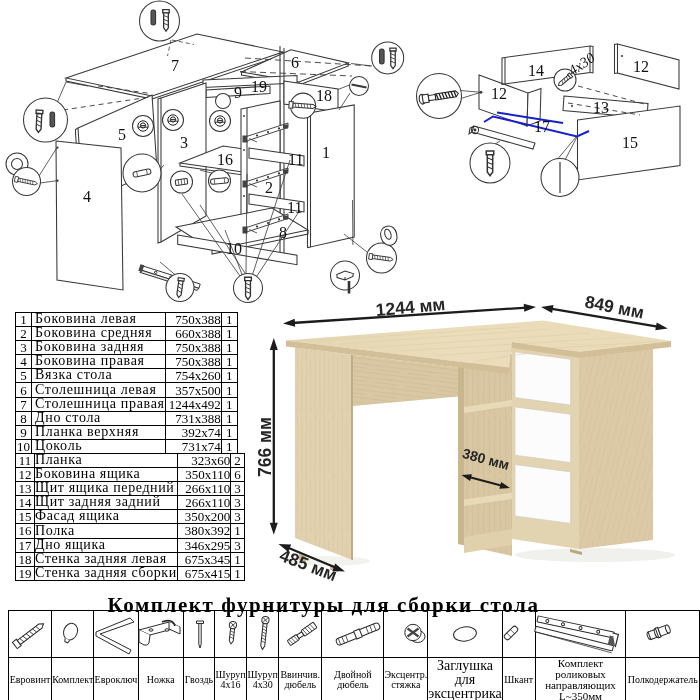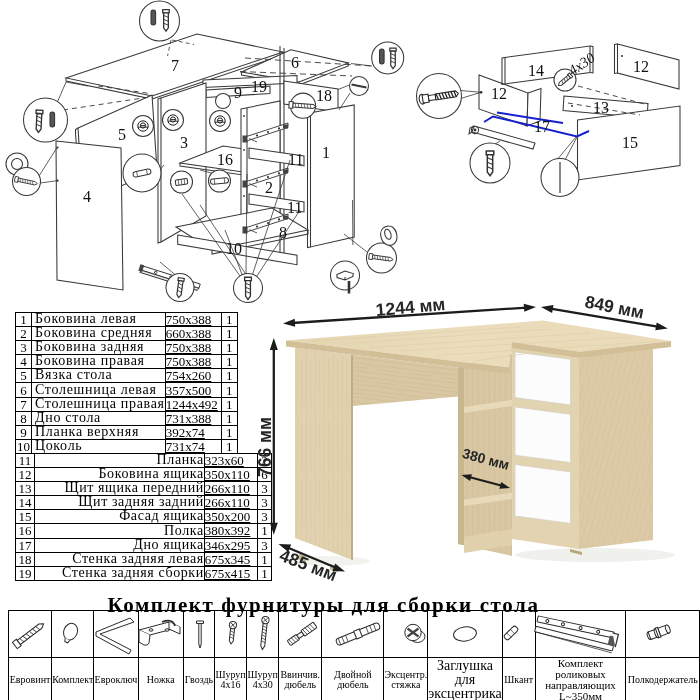--- a/index.html
+++ b/index.html
@@ -3,21 +3,21 @@
 <meta charset="utf-8">
 <style>
   html,body{margin:0;padding:0;background:#fff;width:700px;height:700px;overflow:hidden;}
   body{font-family:"Liberation Serif", serif;position:relative;}
   .abs{position:absolute;}
   
   table{border-collapse:collapse;}
   .pt td{border:1px solid #000;font-size:13px;line-height:1;height:13.1px;padding:0;white-space:nowrap;overflow:hidden;}
   .pt .num{text-align:center;}
   .pt .nm{padding-left:3px;font-size:14px;letter-spacing:0.7px;line-height:12.9px;}
-  .pt .sz{text-align:left;text-decoration:underline;} .pt .nmc{text-align:right;font-size:14px;letter-spacing:0.6px;line-height:12.9px;padding-left:27px;}
+  .pt .sz{text-align:right;} .pt .nmc{text-align:left;font-size:14px;letter-spacing:0.6px;line-height:12.9px;}
   .pt .q{text-align:center;}
   
   .hw td{border:1px solid #000;padding:0;text-align:center;vertical-align:middle;}
   .hw .lab{font-size:10px;line-height:1.02;height:18px;}
   .hw .cnt{font-size:16.5px;height:20px;}
   .hw .ico{height:45.5px;}
 </style>
 </head>
 <body>
 

